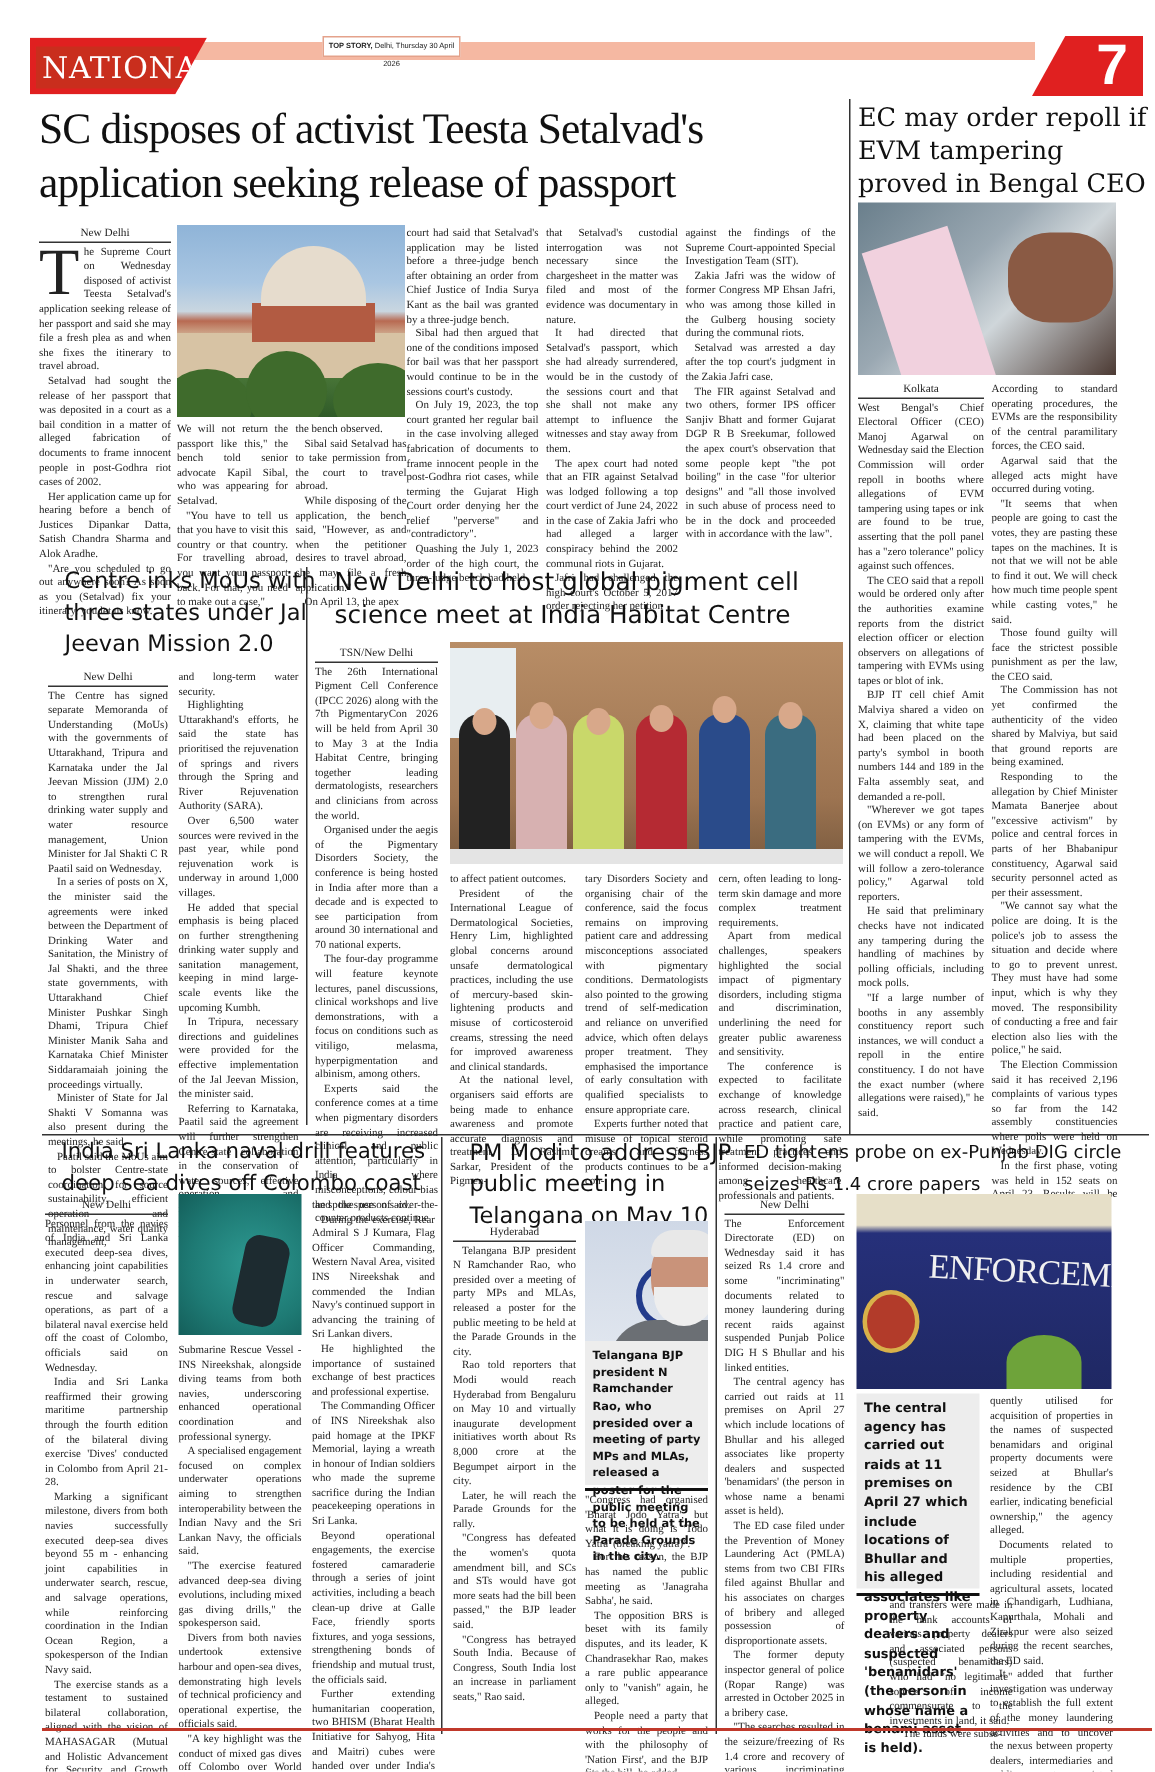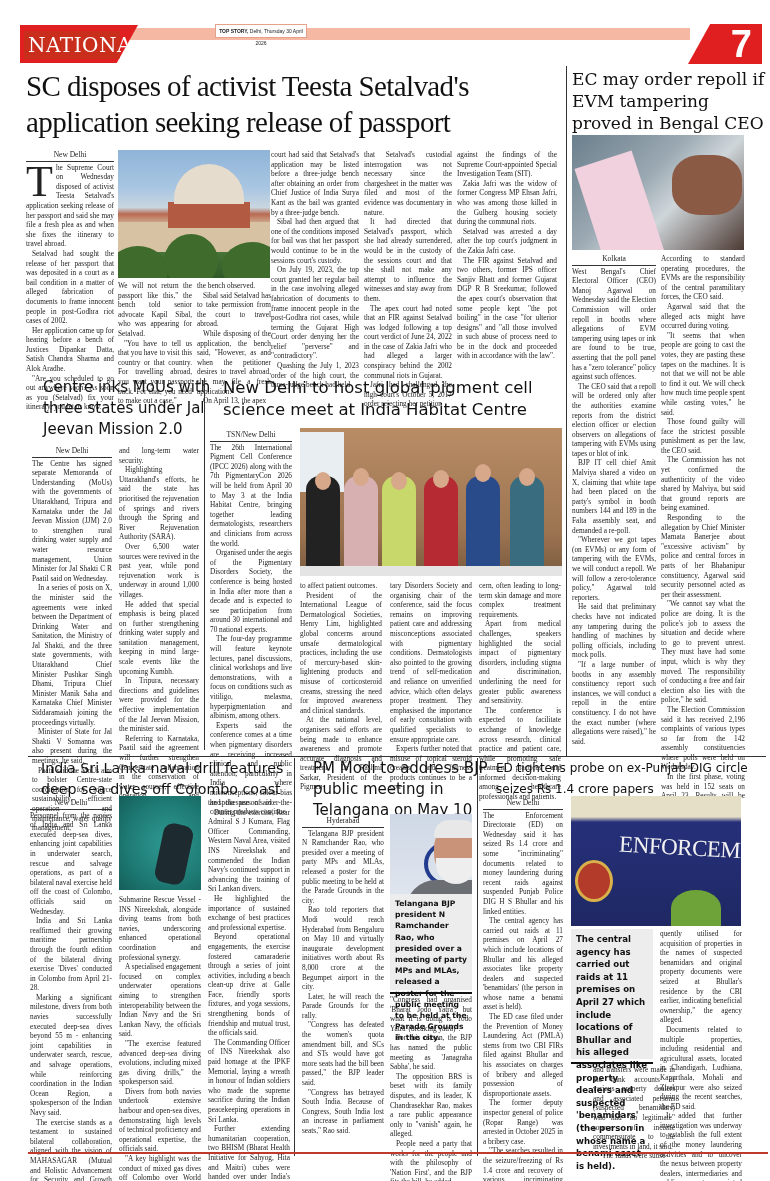--- a/index.html
+++ b/index.html
@@ -125,21 +125,21 @@
 <div class="vrule" style="left:566px; top:66px; height:690px;"></div>
 
 <h2 class="hl hl-side">EC may order repoll if EVM tampering proved in Bengal CEO</h2>
 <div class="photo ph-evm" style="left:572px; top:135px; width:172px; height:115px;">
   <div class="panel"></div>
     <div class="hand"></div>
 </div>
 <div class="col-text" style="left:572px; top:254px; width:84px;">
   <div class="dateline">Kolkata</div>
   <p class="first">West Bengal's Chief Electoral Officer (CEO) Manoj Agarwal on Wednesday said the Election Commission will order repoll in booths where allegations of EVM tampering using tapes or ink are found to be true, asserting that the poll panel has a "zero tolerance" policy against such offences.</p>
-  <p>The CEO said that a repoll will be ordered only after the authorities examine reports from the district election officer or election observers on allegations of tampering with EVMs using tapes or blot of ink.</p>
+  <p>The CEO said that a repoll would be ordered only after the authorities examine reports from the district election officer or election observers on allegations of tampering with EVMs using tapes or blot of ink.</p>
   <p>BJP IT cell chief Amit Malviya shared a video on X, claiming that white tape had been placed on the party's symbol in booth numbers 144 and 189 in the Falta assembly seat, and demanded a re-poll.</p>
   <p>"Wherever we got tapes (on EVMs) or any form of tampering with the EVMs, we will conduct a repoll. We will follow a zero-tolerance policy," Agarwal told reporters.</p>
   <p>He said that preliminary checks have not indicated any tampering during the handling of machines by polling officials, including mock polls.</p>
   <p>"If a large number of booths in any assembly constituency report such instances, we will conduct a repoll in the entire constituency. I do not have the exact number (where allegations were raised)," he said.</p>
 </div>
 <div class="col-text" style="left:661px; top:254px; width:84px;">
   <p class="first">According to standard operating procedures, the EVMs are the responsibility of the central paramilitary forces, the CEO said.</p>
   <p>Agarwal said that the alleged acts might have occurred during voting.</p>
   <p>"It seems that when people are going to cast the votes, they are pasting these tapes on the machines. It is not that we will not be able to find it out. We will check how much time people spent while casting votes," he said.</p>
   <p>Those found guilty will face the strictest possible punishment as per the law, the CEO said.</p>
@@ -225,22 +225,22 @@
   <p class="first">Submarine Rescue Vessel - INS Nireekshak, alongside diving teams from both navies, underscoring enhanced operational coordination and professional synergy.</p>
   <p>A specialised engagement focused on complex underwater operations aiming to strengthen interoperability between the Indian Navy and the Sri Lankan Navy, the officials said.</p>
   <p>"The exercise featured advanced deep-sea diving evolutions, including mixed gas diving drills," the spokesperson said.</p>
   <p>Divers from both navies undertook extensive harbour and open-sea dives, demonstrating high levels of technical proficiency and operational expertise, the officials said.</p>
   <p>"A key highlight was the conduct of mixed gas dives off Colombo over World War-era wrecks -- SS Worcester and SS Perseus,"</p>
 </div>
 <div class="col-text" style="left:208px; top:798px; width:82px;">
   <p class="first">the spokesperson said.</p>
   <p>During the exercise, Rear Admiral S J Kumara, Flag Officer Commanding, Western Naval Area, visited INS Nireekshak and commended the Indian Navy's continued support in advancing the training of Sri Lankan divers.</p>
   <p>He highlighted the importance of sustained exchange of best practices and professional expertise.</p>
+  <p>The Commanding Officer of INS Nireekshak also paid homage at the IPKF Memorial, laying a wreath in honour of Indian soldiers who made the supreme sacrifice during the Indian peacekeeping operations in Sri Lanka.</p>
   <p>Beyond operational engagements, the exercise fostered camaraderie through a series of joint activities, including a beach clean-up drive at Galle Face, friendly sports fixtures, and yoga sessions, strengthening bonds of friendship and mutual trust, the officials said.</p>
-  <p>The Commanding Officer of INS Nireekshak also paid homage at the IPKF Memorial, laying a wreath in honour of Indian soldiers who made the supreme sacrifice during the Indian peacekeeping operations in Sri Lanka.</p>
   <p>Further extending humanitarian cooperation, two BHISM (Bharat Health Initiative for Sahyog, Hita and Maitri) cubes were handed over under India's Aarogya Maitri initiative, enhancing disaster response and medical preparedness, the spokesperson said.</p>
 </div>
 <div class="vrule" style="left:294px; top:758px; height:398px;"></div>
 
 <h2 class="hl hl-sans" style="position:absolute; left:300px; top:758px; width:180px; font-size:15px; line-height:21px;">PM Modi to address BJP public meeting in Telangana on May 10</h2>
 <div class="col-text" style="left:302px; top:816px; width:82px;">
   <div class="dateline">Hyderabad</div>
   <p>Telangana BJP president N Ramchander Rao, who presided over a meeting of party MPs and MLAs, released a poster for the public meeting to be held at the Parade Grounds in the city.</p>
   <p>Rao told reporters that Modi would reach Hyderabad from Bengaluru on May 10 and virtually inaugurate development initiatives worth about Rs 8,000 crore at the Begumpet airport in the city.</p>
   <p>Later, he will reach the Parade Grounds for the rally.</p>

